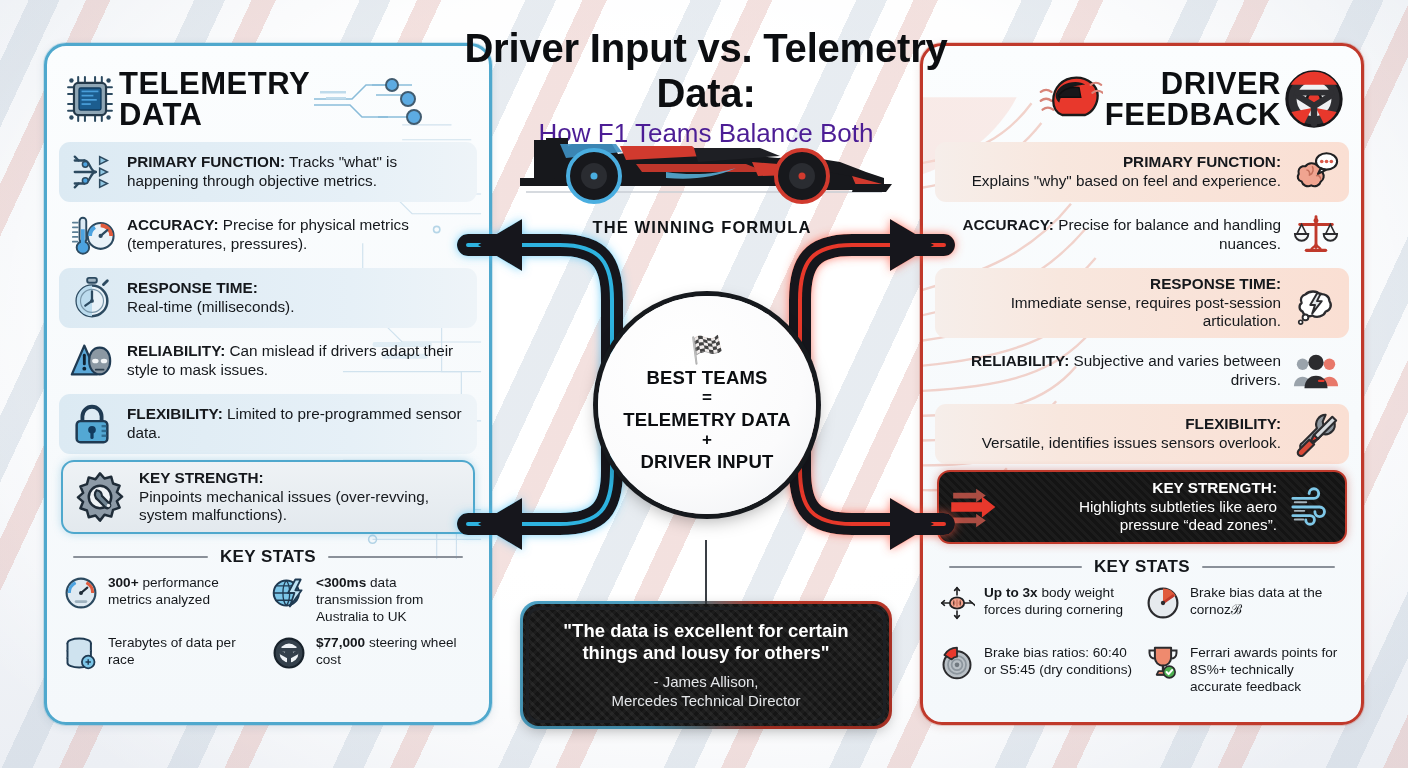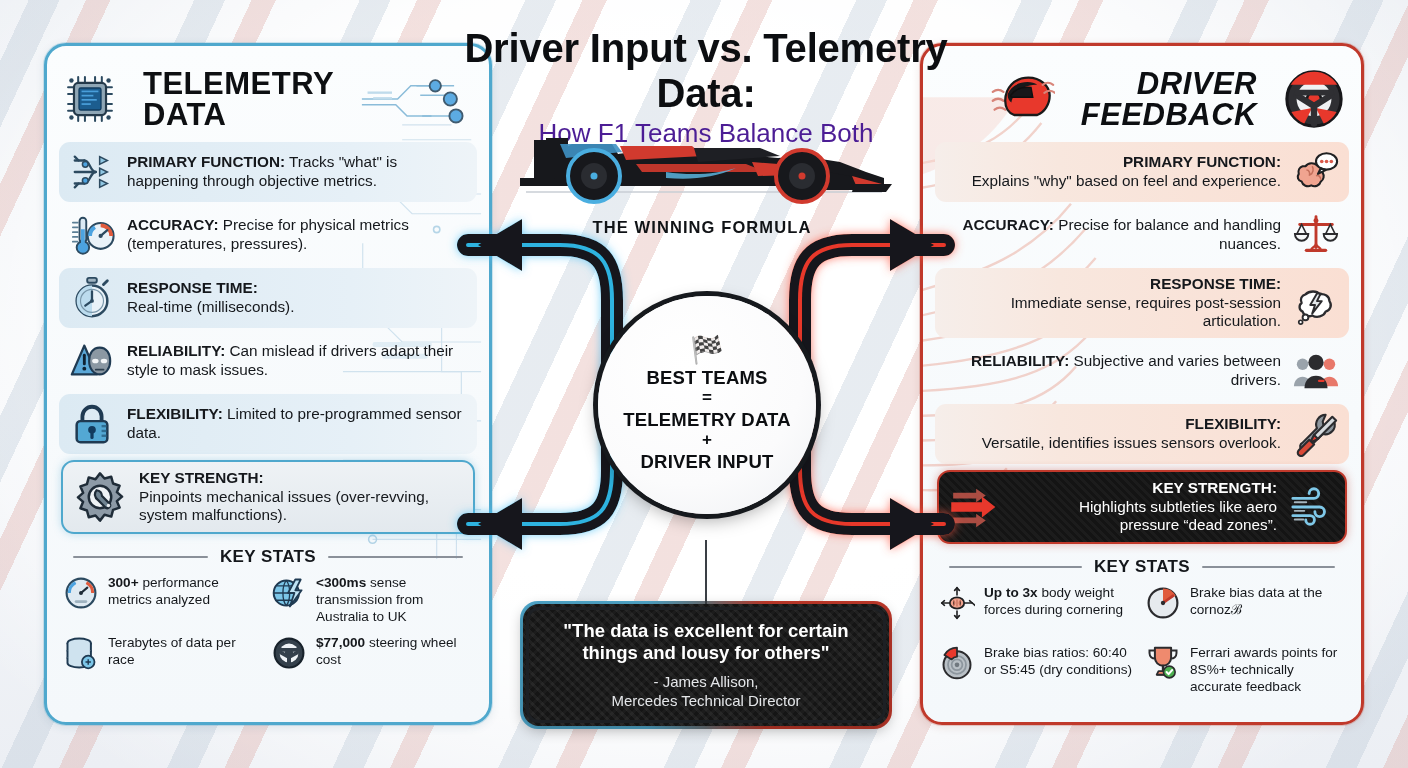--- a/index.html
+++ b/index.html
@@ -49,25 +49,25 @@
   }
 
   
   .deco { position: absolute; inset: 0; pointer-events: none; }
   #deco-circuit { opacity: .55; }
   #deco-swoosh  { opacity: .55; }
 
   
   .panel-head {
     position: relative; z-index: 3;
-    display: flex; align-items: center; gap: 26px;
+    display: flex; align-items: center; gap: 2px;
     padding: 14px 16px 4px 16px;
     height: 96px;
   }
-  #panel-driver .panel-head { justify-content: flex-end; font-style: italic; }
+  #panel-driver .panel-head { justify-content: flex-end; }
   .head-title {
     font-size: 31px; font-weight: 800; line-height: 1.0;
     letter-spacing: .5px; color: #0d0f12;
   }
   #panel-driver .head-title { text-align: right; }
 
   
   .rows { position: relative; z-index: 3; padding: 0 12px; }
   .row {
     display: flex; align-items: center; gap: 12px;
@@ -382,21 +382,21 @@
     </div>
     <div class="stat">
       <svg class="stat-icon" viewBox="0 0 40 40">
         <circle cx="17" cy="20" r="14" fill="#7cc6e8" stroke="#1f3a52" stroke-width="2.2"></circle>
         <g stroke="#1f3a52" stroke-width="1.5" fill="none">
           <path d="M3 20h28M17 6c5 6 5 22 0 28M17 6c-5 6-5 22 0 28M6 12h22M6 28h22"></path>
         </g>
         <path d="M27 5l-8 15h7l-5 15 13-18h-7l6-12z" fill="#bfe3f5" stroke="#1f3a52" stroke-width="2" stroke-linejoin="round"></path>
       </svg>
       <div class="stat-text">
-        <b>&lt;300ms</b><span> sense transmission from Australia to UK</span>
+        <b>&lt;300ms</b><span> data transmission from Australia to UK</span>
       </div>
     </div>
     <div class="stat">
       <svg class="stat-icon" viewBox="0 0 40 40">
         <g fill="#cfe3ef" stroke="#1f3a52" stroke-width="2.2">
           <ellipse cx="18" cy="9" rx="13" ry="5"></ellipse>
           <path d="M5 9v8c0 2.8 5.8 5 13 5s13-2.2 13-5V9"></path>
           <path d="M5 17v8c0 2.8 5.8 5 13 5s13-2.2 13-5v-8"></path>
           <path d="M5 25v6c0 2.8 5.8 5 13 5s13-2.2 13-5v-6"></path>
         </g>

